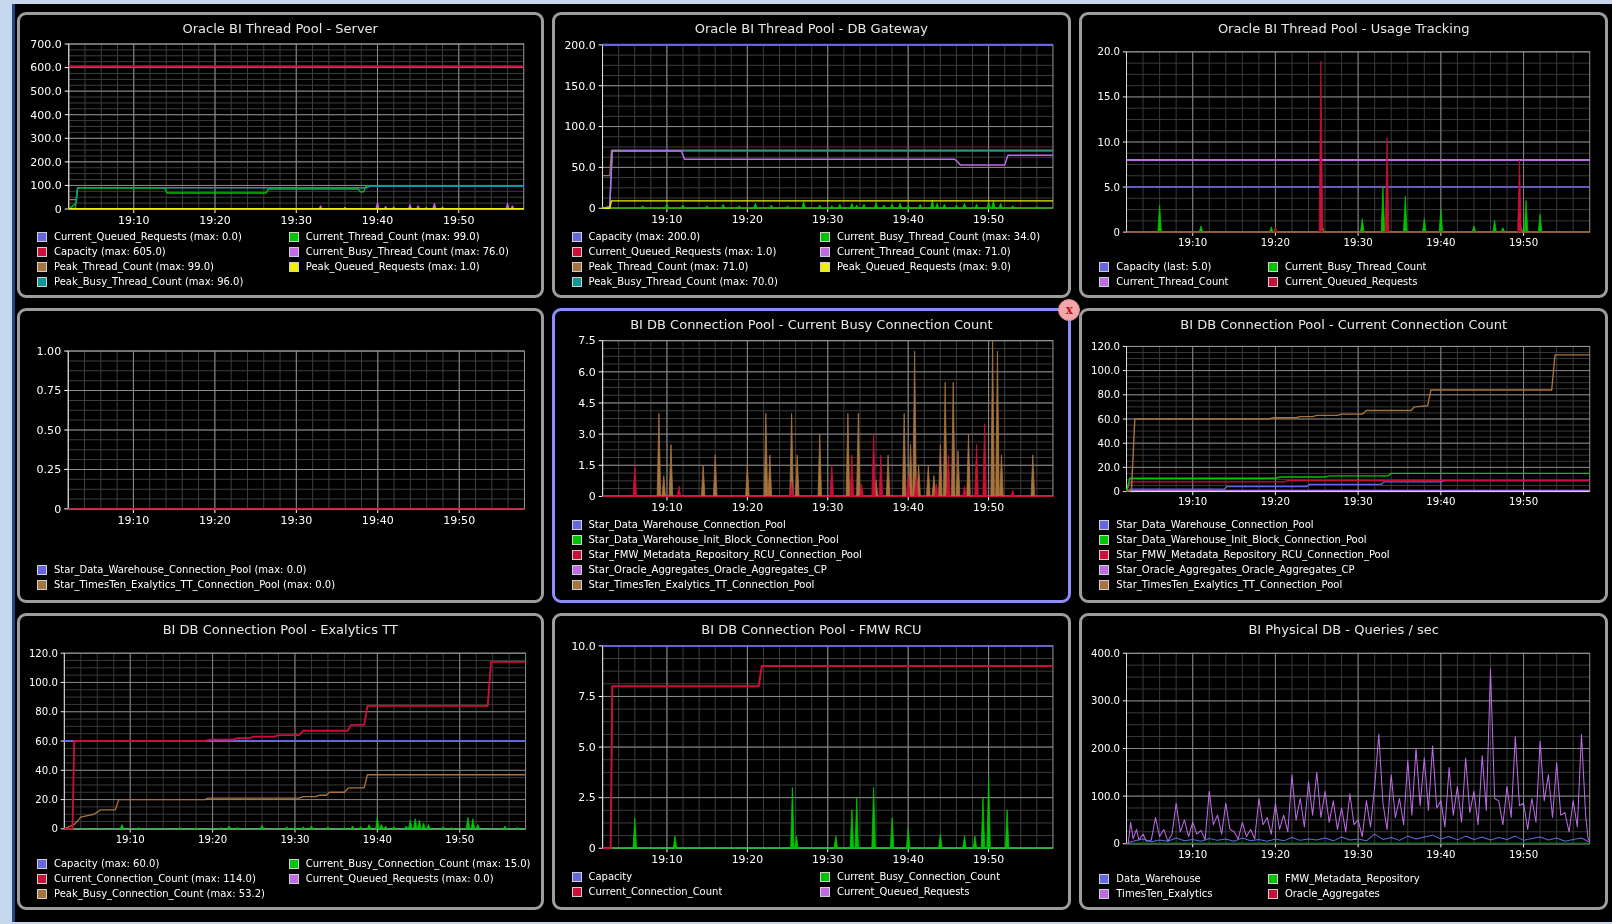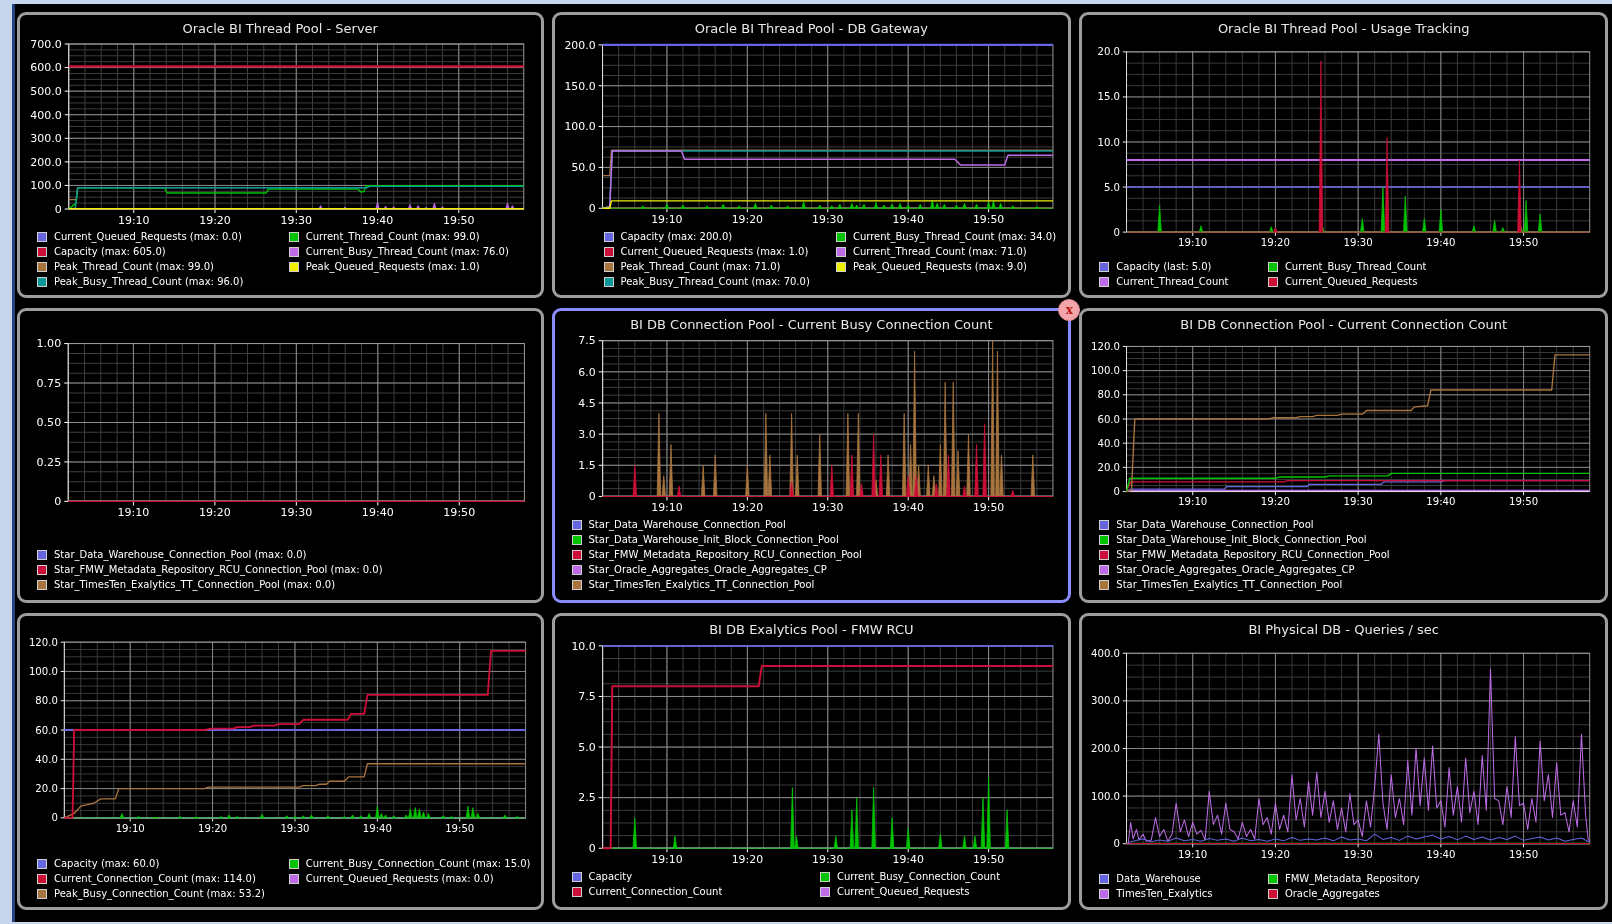--- a/index.html
+++ b/index.html
@@ -303,21 +303,21 @@
           <polygon points="422.025,172 423.8125,167.875 425.6,172" fill="#00c400" stroke="#00c400" stroke-width="0.8"></polygon>
           <polygon points="434.2125,172 436,165.4 437.7875,172" fill="#00c400" stroke="#00c400" stroke-width="0.8"></polygon>
           <polygon points="439.08750000000003,172 440.875,164.575 442.6625,172" fill="#00c400" stroke="#00c400" stroke-width="0.8"></polygon>
           <polygon points="446.4,172 448.1875,167.05 449.97499999999997,172" fill="#00c400" stroke="#00c400" stroke-width="0.8"></polygon>
           <polygon points="458.58750000000003,172 460.375,169.525 462.16249999999997,172" fill="#00c400" stroke="#00c400" stroke-width="0.8"></polygon>
           <polygon points="482.96250000000003,172 484.75,170.35 486.53749999999997,172" fill="#00c400" stroke="#00c400" stroke-width="0.8"></polygon>
           <polyline points="46,172 53.3125,172 54.9375,164.575 501,164.575" fill="none" stroke="#f0f000" stroke-width="1.4" stroke-linejoin="round"></polyline>
           <polyline points="46,7 501,7" fill="none" stroke="#6666e0" stroke-width="2.2" stroke-linejoin="round"></polyline>
         </svg>
       </div>
-    <div class="legend" style="column-count: 2; margin-left: 32px;">
+    <div class="legend" style="column-count: 2;">
         <div class="legend-item">
           <span class="swatch" style="background: rgb(102, 102, 224);"></span>
           <span class="legend-label">Capacity (max: 200.0)</span>
         </div>
         <div class="legend-item">
           <span class="swatch" style="background: rgb(204, 15, 56);"></span>
           <span class="legend-label">Current_Queued_Requests (max: 1.0)</span>
         </div>
         <div class="legend-item">
           <span class="swatch" style="background: rgb(168, 116, 62);"></span>
@@ -548,24 +548,20 @@
           <polyline points="46,164 499.90625,164" fill="none" stroke="#00c400" stroke-width="1.2" stroke-linejoin="round"></polyline>
           <polyline points="46,164 499.90625,164" fill="none" stroke="#bd6ce6" stroke-width="1.2" stroke-linejoin="round"></polyline>
           <polyline points="46,164 499.90625,164" fill="none" stroke="#a8743e" stroke-width="1.2" stroke-linejoin="round"></polyline>
           <polyline points="46,164 499.90625,164" fill="none" stroke="#cc0f38" stroke-width="1.2" stroke-linejoin="round"></polyline>
         </svg>
       </div>
     <div class="legend" style="column-count: 1;">
         <div class="legend-item">
           <span class="swatch" style="background: rgb(102, 102, 224);"></span>
           <span class="legend-label">Star_Data_Warehouse_Connection_Pool (max: 0.0)</span>
-        </div>
-        <div class="legend-item">
-          <span class="swatch" style="background: rgb(204, 15, 56);"></span>
-          <span class="legend-label">Star_FMW_Metadata_Repository_RCU_Connection_Pool (max: 0.0)</span>
         </div>
         <div class="legend-item">
           <span class="swatch" style="background: rgb(168, 116, 62);"></span>
           <span class="legend-label">Star_TimesTen_Exalytics_TT_Connection_Pool (max: 0.0)</span>
         </div>
       </div>
   </div>
 
   <div class="panel selected">
     <div class="close-btn">
@@ -851,20 +847,21 @@
           <span class="legend-label">Star_Oracle_Aggregates_Oracle_Aggregates_CP</span>
         </div>
         <div class="legend-item">
           <span class="swatch" style="background: rgb(168, 116, 62);"></span>
           <span class="legend-label">Star_TimesTen_Exalytics_TT_Connection_Pool</span>
         </div>
       </div>
   </div>
 
   <div class="panel">
+    <div class="panel-title">BI DB Connection Pool - Exalytics TT</div>
     <div class="plot-wrap">
         <svg viewBox="0 0 561.46875 218">
           <line x1="63.90959821428571" y1="7" x2="63.90959821428571" y2="198" stroke="#3e3e3e" stroke-width="1"></line>
           <line x1="81.81919642857142" y1="7" x2="81.81919642857142" y2="198" stroke="#3e3e3e" stroke-width="1"></line>
           <line x1="99.72879464285714" y1="7" x2="99.72879464285714" y2="198" stroke="#3e3e3e" stroke-width="1"></line>
           <line x1="117.63839285714285" y1="7" x2="117.63839285714285" y2="198" stroke="#3e3e3e" stroke-width="1"></line>
           <line x1="135.54799107142856" y1="7" x2="135.54799107142856" y2="198" stroke="#3e3e3e" stroke-width="1"></line>
           <line x1="153.45758928571428" y1="7" x2="153.45758928571428" y2="198" stroke="#3e3e3e" stroke-width="1"></line>
           <line x1="171.3671875" y1="7" x2="171.3671875" y2="198" stroke="#3e3e3e" stroke-width="1"></line>
           <line x1="189.2767857142857" y1="7" x2="189.2767857142857" y2="198" stroke="#3e3e3e" stroke-width="1"></line>
@@ -1009,21 +1006,21 @@
           <span class="legend-label">Current_Busy_Connection_Count (max: 15.0)</span>
         </div>
         <div class="legend-item">
           <span class="swatch" style="background: rgb(189, 108, 230);"></span>
           <span class="legend-label">Current_Queued_Requests (max: 0.0)</span>
         </div>
       </div>
   </div>
 
   <div class="panel">
-    <div class="panel-title">BI DB Exalytics Pool - FMW RCU</div>
+    <div class="panel-title">BI DB Connection Pool - FMW RCU</div>
     <div class="plot-wrap">
         <svg viewBox="0 0 513.90625 231">
           <line x1="62.2109375" y1="7" x2="62.2109375" y2="211" stroke="#3e3e3e" stroke-width="1"></line>
           <line x1="78.421875" y1="7" x2="78.421875" y2="211" stroke="#3e3e3e" stroke-width="1"></line>
           <line x1="94.6328125" y1="7" x2="94.6328125" y2="211" stroke="#3e3e3e" stroke-width="1"></line>
           <line x1="110.84375" y1="7" x2="110.84375" y2="211" stroke="#3e3e3e" stroke-width="1"></line>
           <line x1="127.0546875" y1="7" x2="127.0546875" y2="211" stroke="#3e3e3e" stroke-width="1"></line>
           <line x1="143.265625" y1="7" x2="143.265625" y2="211" stroke="#3e3e3e" stroke-width="1"></line>
           <line x1="159.4765625" y1="7" x2="159.4765625" y2="211" stroke="#3e3e3e" stroke-width="1"></line>
           <line x1="175.6875" y1="7" x2="175.6875" y2="211" stroke="#3e3e3e" stroke-width="1"></line>

